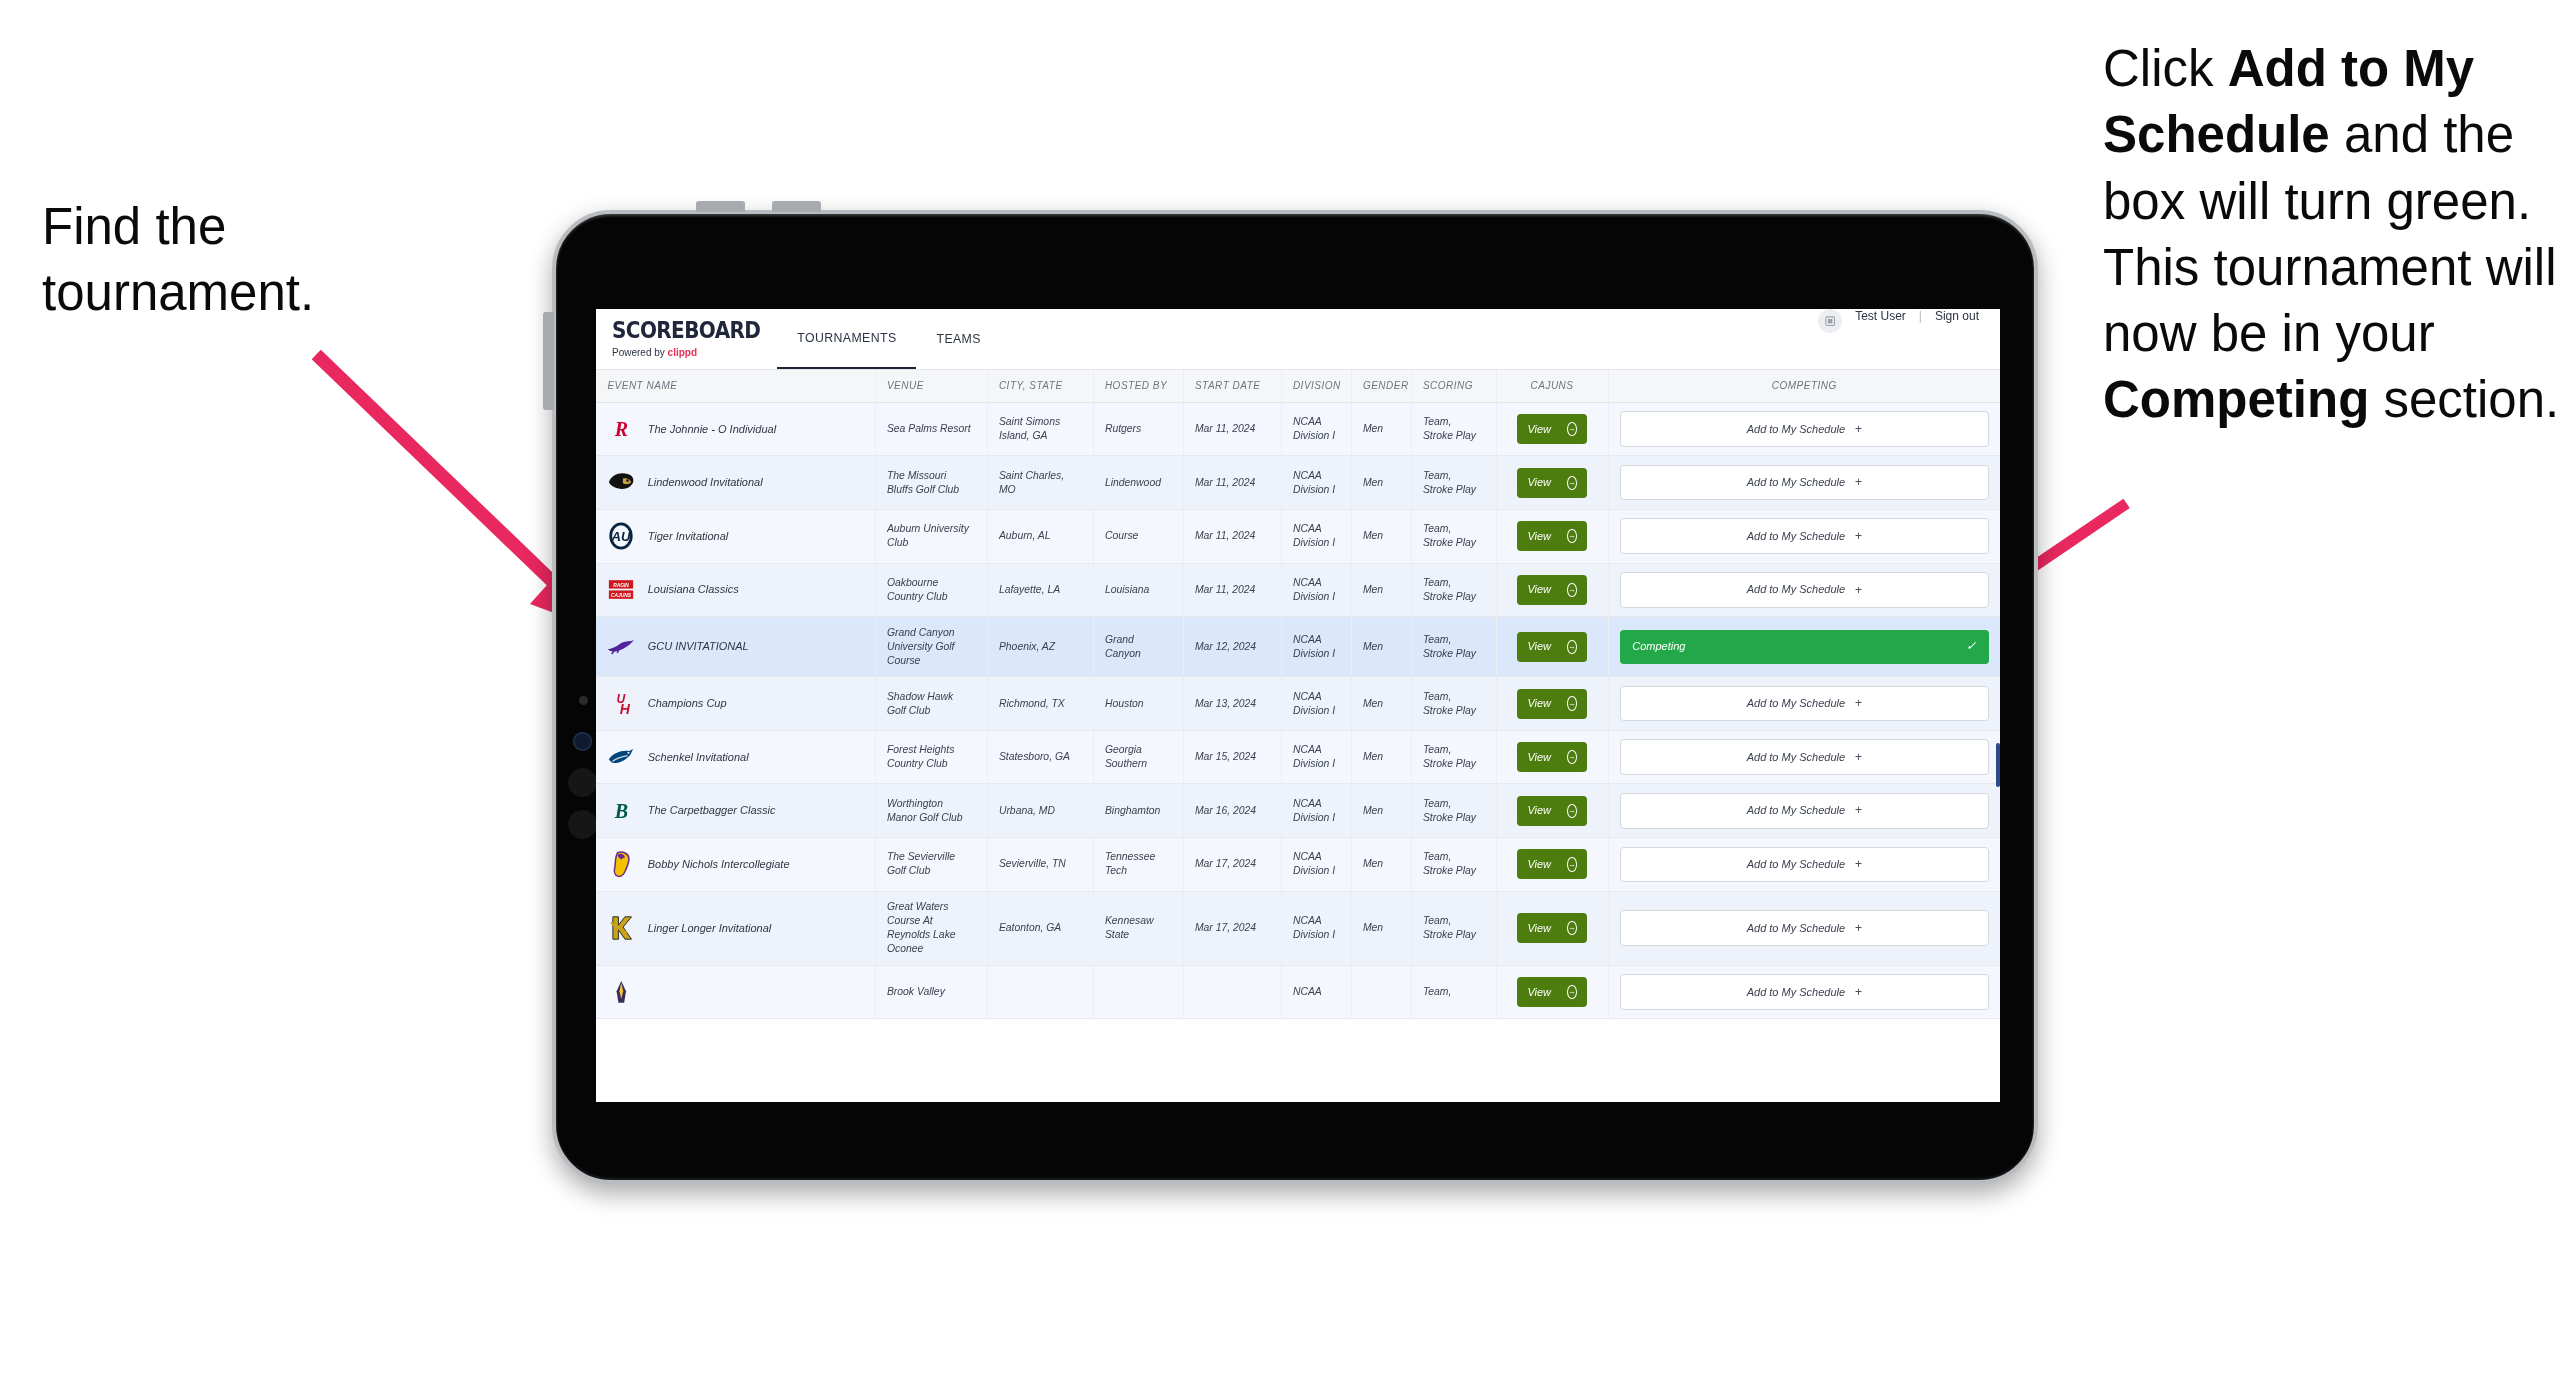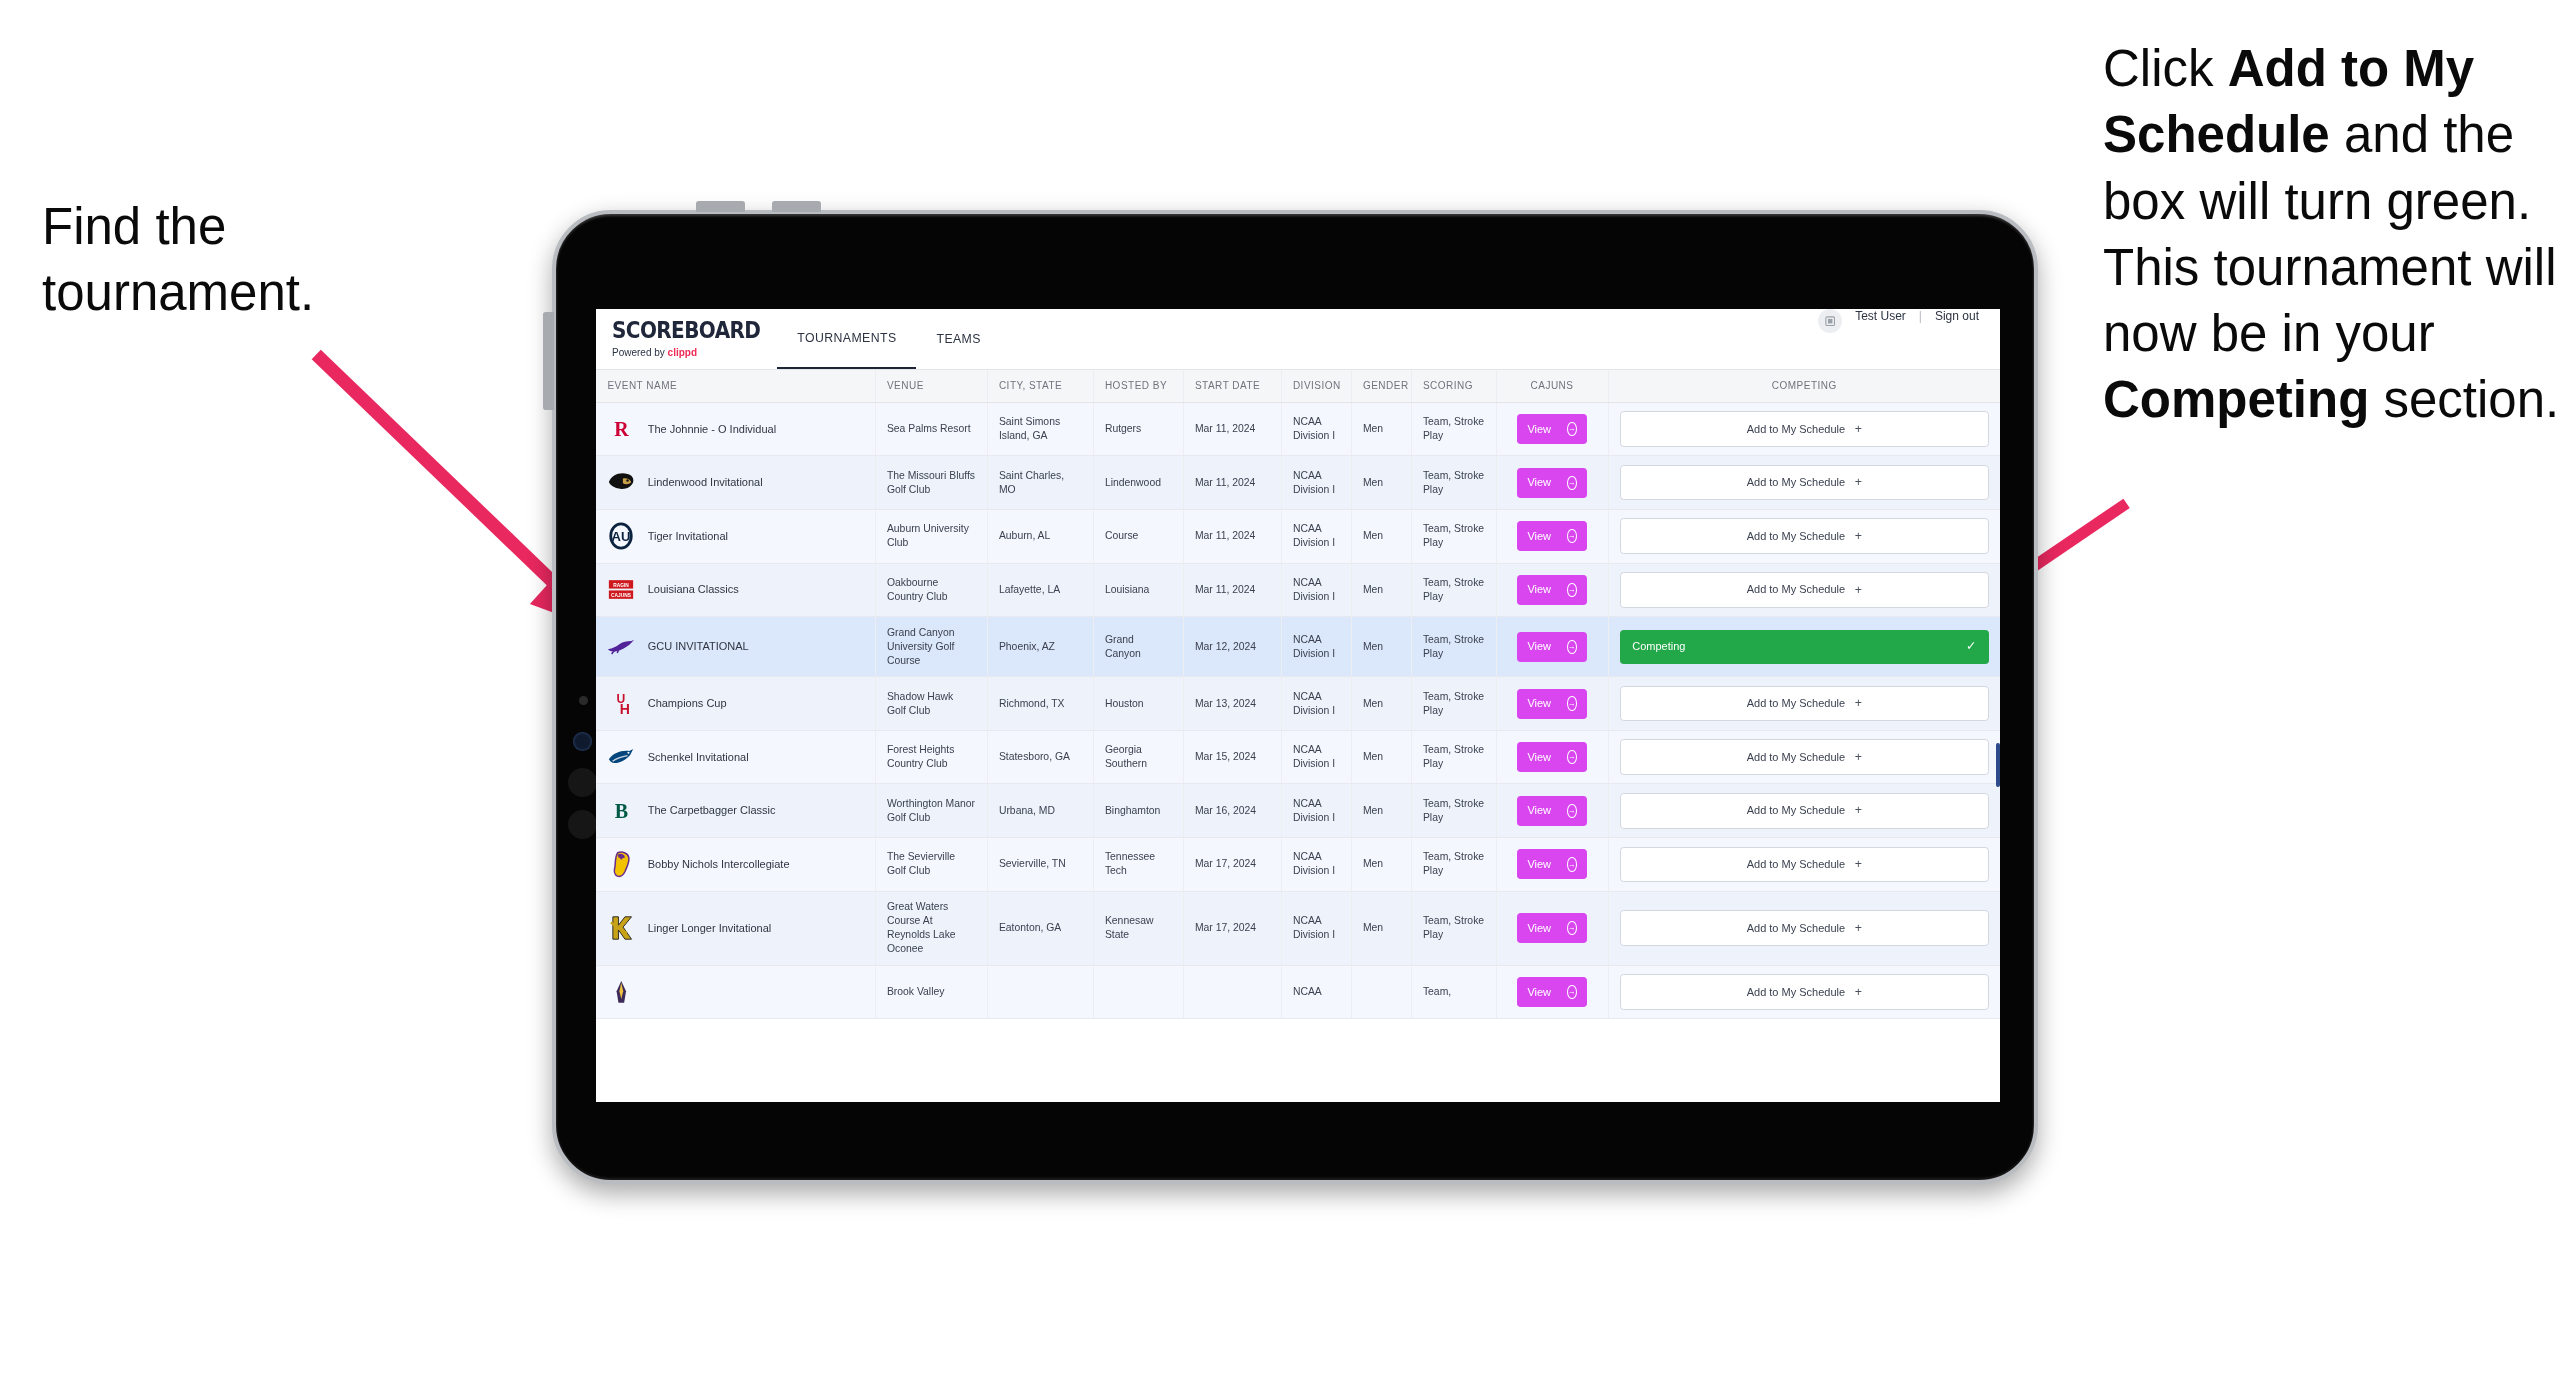--- a/index.html
+++ b/index.html
@@ -72,21 +72,21 @@
   #user-area{display:flex;align-items:flex-start;gap:13px;padding-right:21px;font-size:12px;color:#2c3342;}
   #avatar{
     width:24px;height:24px;border-radius:50%;background:#eceef1;
     display:flex;align-items:center;justify-content:center;color:#8e939c;font-size:10.4px;
   }
   #user-area .sep{color:#b6bac1;}
   #signout{cursor:pointer;}
 
   
   #table-wrap{position:relative;height:733px;overflow:hidden;background:#fff;}
-  table{border-collapse:collapse;width:100%;table-layout:fixed;}
+  table{border-collapse:collapse;width:100%;table-layout:fixed;font-style:italic;}
   thead th{
     background:#f5f6f8;border-bottom:0.9px solid #e3e5e8;
     font-size:10px;letter-spacing:0.5px;color:#6e737d;font-weight:400;
     text-align:left;padding:10.4px 11.4px;vertical-align:middle;
     border-right:0.9px solid #eceef1;
   }
   thead th:last-child{border-right:none;}
   tbody td{
     border-bottom:0.9px solid #e7e9ee;border-right:0.9px solid #eceef1;
     font-size:10.4px;color:#3b4150;padding:8.5px 11.4px;vertical-align:middle;line-height:1.35;
@@ -111,21 +111,21 @@
     width:28px;height:28px;flex:0 0 28px;
     display:flex;align-items:center;justify-content:center;
     font-weight:700;font-size:16px;line-height:1;
   }
   .event-name{font-size:11px;color:#2f3542;}
 
   .cell-center{text-align:center;}
 
   .view-btn{
     display:inline-flex;align-items:center;justify-content:center;gap:16px;
-    background:#d946ef;color:#fff;border-radius:3.8px;
+    background:#4d7c0f;color:#fff;border-radius:3.8px;
     font-size:11px;padding:7.6px 13.2px;width:70px;box-sizing:border-box;cursor:pointer;
   }
   .view-btn .circ{
     width:12.3px;height:12.3px;border:1.2px solid #fff;border-radius:50%;
     display:flex;align-items:center;justify-content:center;font-size:7.6px;line-height:1;
   }
   .add-btn{
     display:flex;align-items:center;justify-content:center;gap:9.5px;
     border:0.9px solid #d3d7de;background:#fff;border-radius:3.8px;
     font-size:11px;color:#3b4150;padding:8.5px 9.5px;cursor:pointer;

